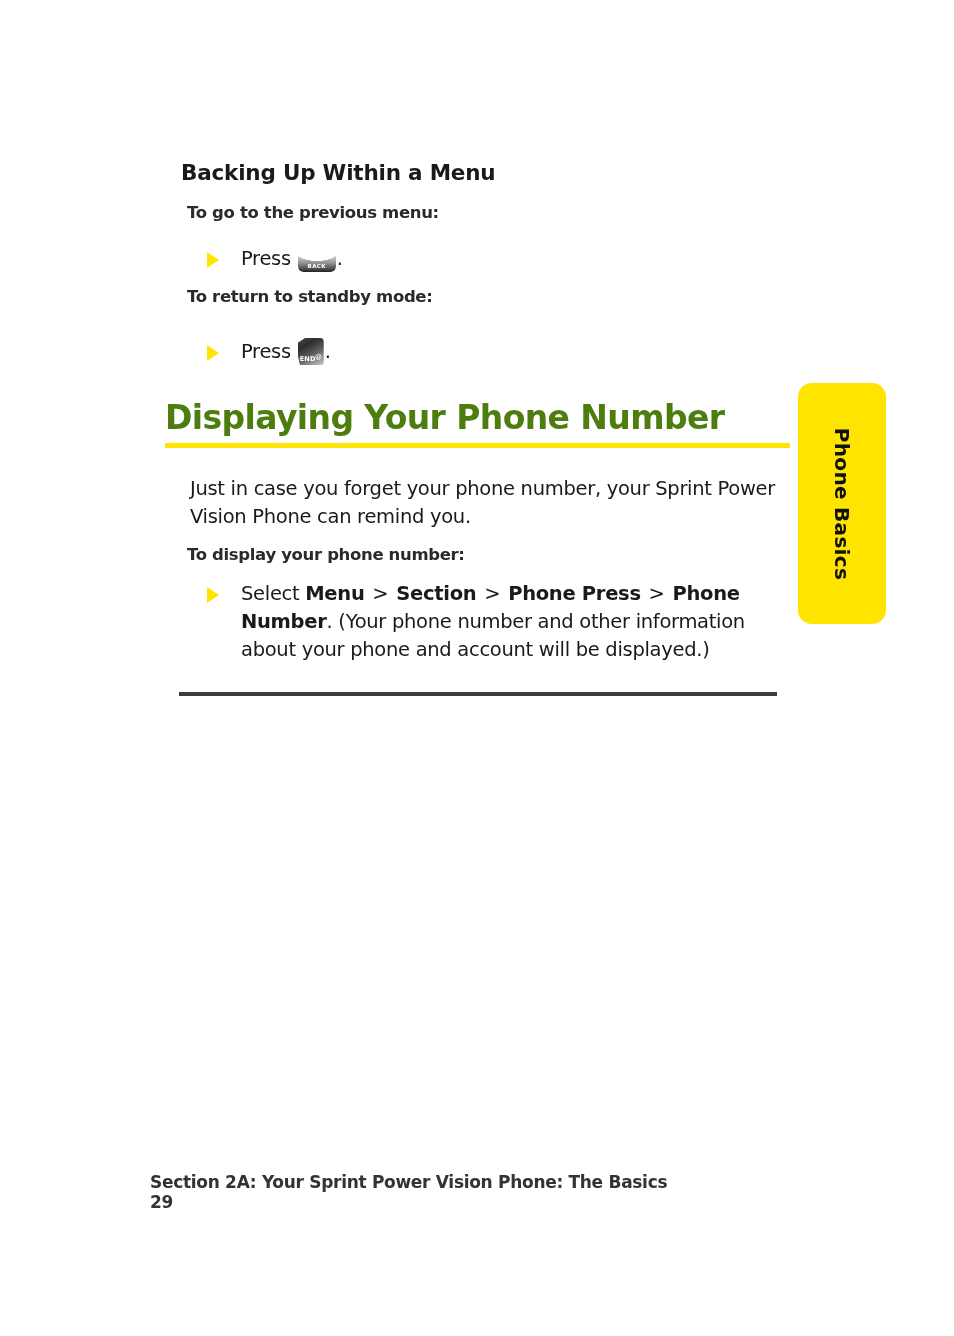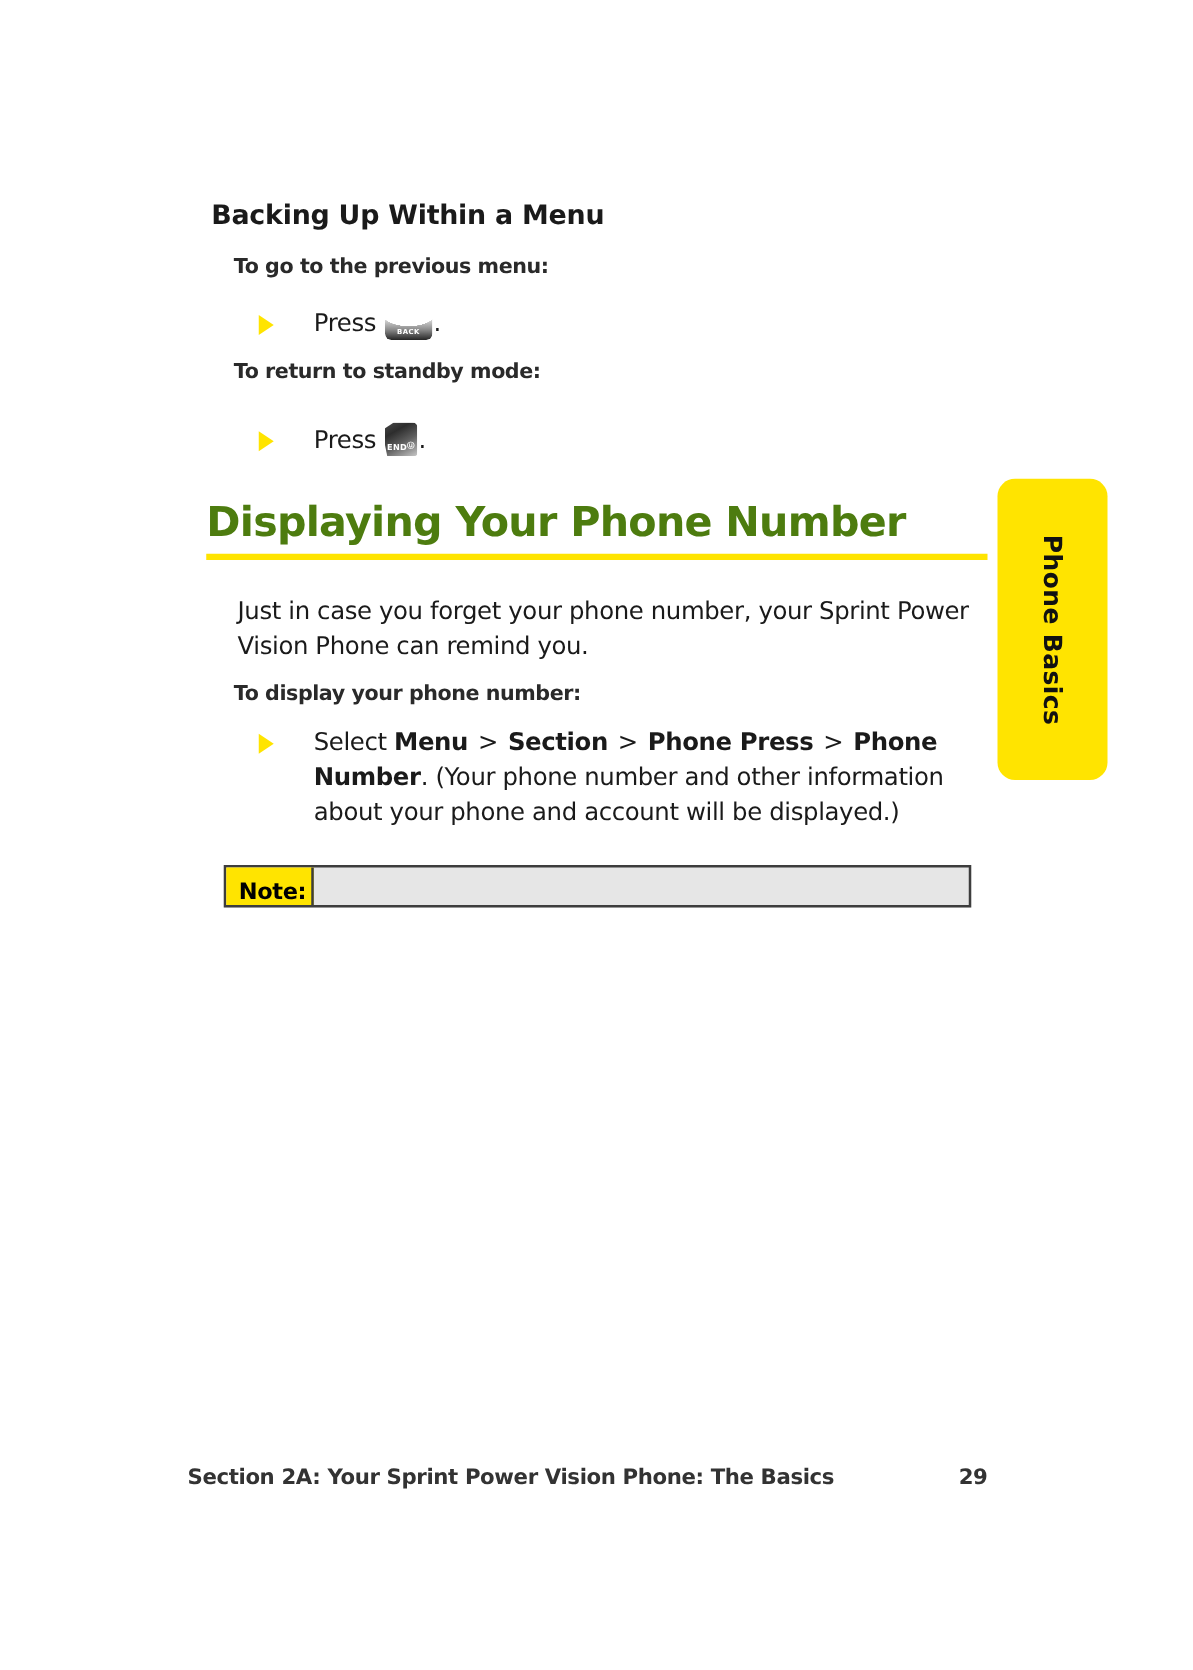--- a/index.html
+++ b/index.html
@@ -56,21 +56,21 @@
 
   
   .h3 {
     font-family: "DejaVu Sans", sans-serif;
     font-weight: bold;
     font-size: 21.5px;
     color: #1a1a1a;
     letter-spacing: -0.2px;
     margin: 0;
     position: absolute;
-    left: 4px;
+    left: 16px;
     top: 160px;
   }
 
   .h1 {
     font-family: "DejaVu Sans", sans-serif;
     font-weight: bold;
     font-size: 33px;
     color: #4d7c0f;
     letter-spacing: -0.6px;
     margin: 0;
@@ -117,21 +117,21 @@
     width: 0;
     height: 0;
     border-left: 12px solid #ffe400;
     border-top: 8px solid transparent;
     border-bottom: 8px solid transparent;
     margin-top: 7px;
     flex: 0 0 auto;
   }
 
   .bullet-text {
-    margin-left: 32px;
+    margin-left: 22px;
     font-family: "DejaVu Sans", sans-serif;
     font-size: 19.5px;
     line-height: 28px;
     color: #1a1a1a;
     letter-spacing: -0.3px;
   }
   .bullet-text.narrow { white-space: nowrap; }
   .bullet-text b {
     font-weight: bold;
     text-align: center;
@@ -243,20 +243,21 @@
     left: 150px;
     top: 1172px;
     width: 660px;
     display: flex;
     align-items: baseline;
     font-family: "DejaVu Sans", sans-serif;
     font-weight: bold;
     font-size: 17px;
     color: #333333;
     letter-spacing: -0.3px;
+    flex-direction: column;
   }
   .footer-section { flex: 0 0 auto; }
   .footer-spacer  { flex: 1 1 auto; }
   .footer-page    { flex: 0 0 auto; padding-right: 20px; }
 </style>
 </head>
 <body>
 
 <div class="page">
 
@@ -303,23 +304,20 @@
 
     <div class="bullet-row b3">
       <span class="tri"></span>
       <span class="bullet-text">
         <span>Select </span><b>Menu</b><span class="chev"> &gt; </span><b>Section</b><span class="chev"> &gt; </span><b>Phone Press</b><span class="chev"> &gt; </span><b>Phone Number</b><span>.</span>
         <span>(Your phone number and other information about your phone and account will be displayed.)</span>
       </span>
     </div>
 
     <div class="note">
-      <div class="note-label-cell">
-        <span class="note-label">Note:</span>
-      </div>
     </div>
 
   </div>
 
   <div class="footer">
     <span class="footer-section">Section 2A: Your Sprint Power Vision Phone: The Basics</span>
     <span class="footer-spacer"></span>
     <span class="footer-page">29</span>
   </div>
 

